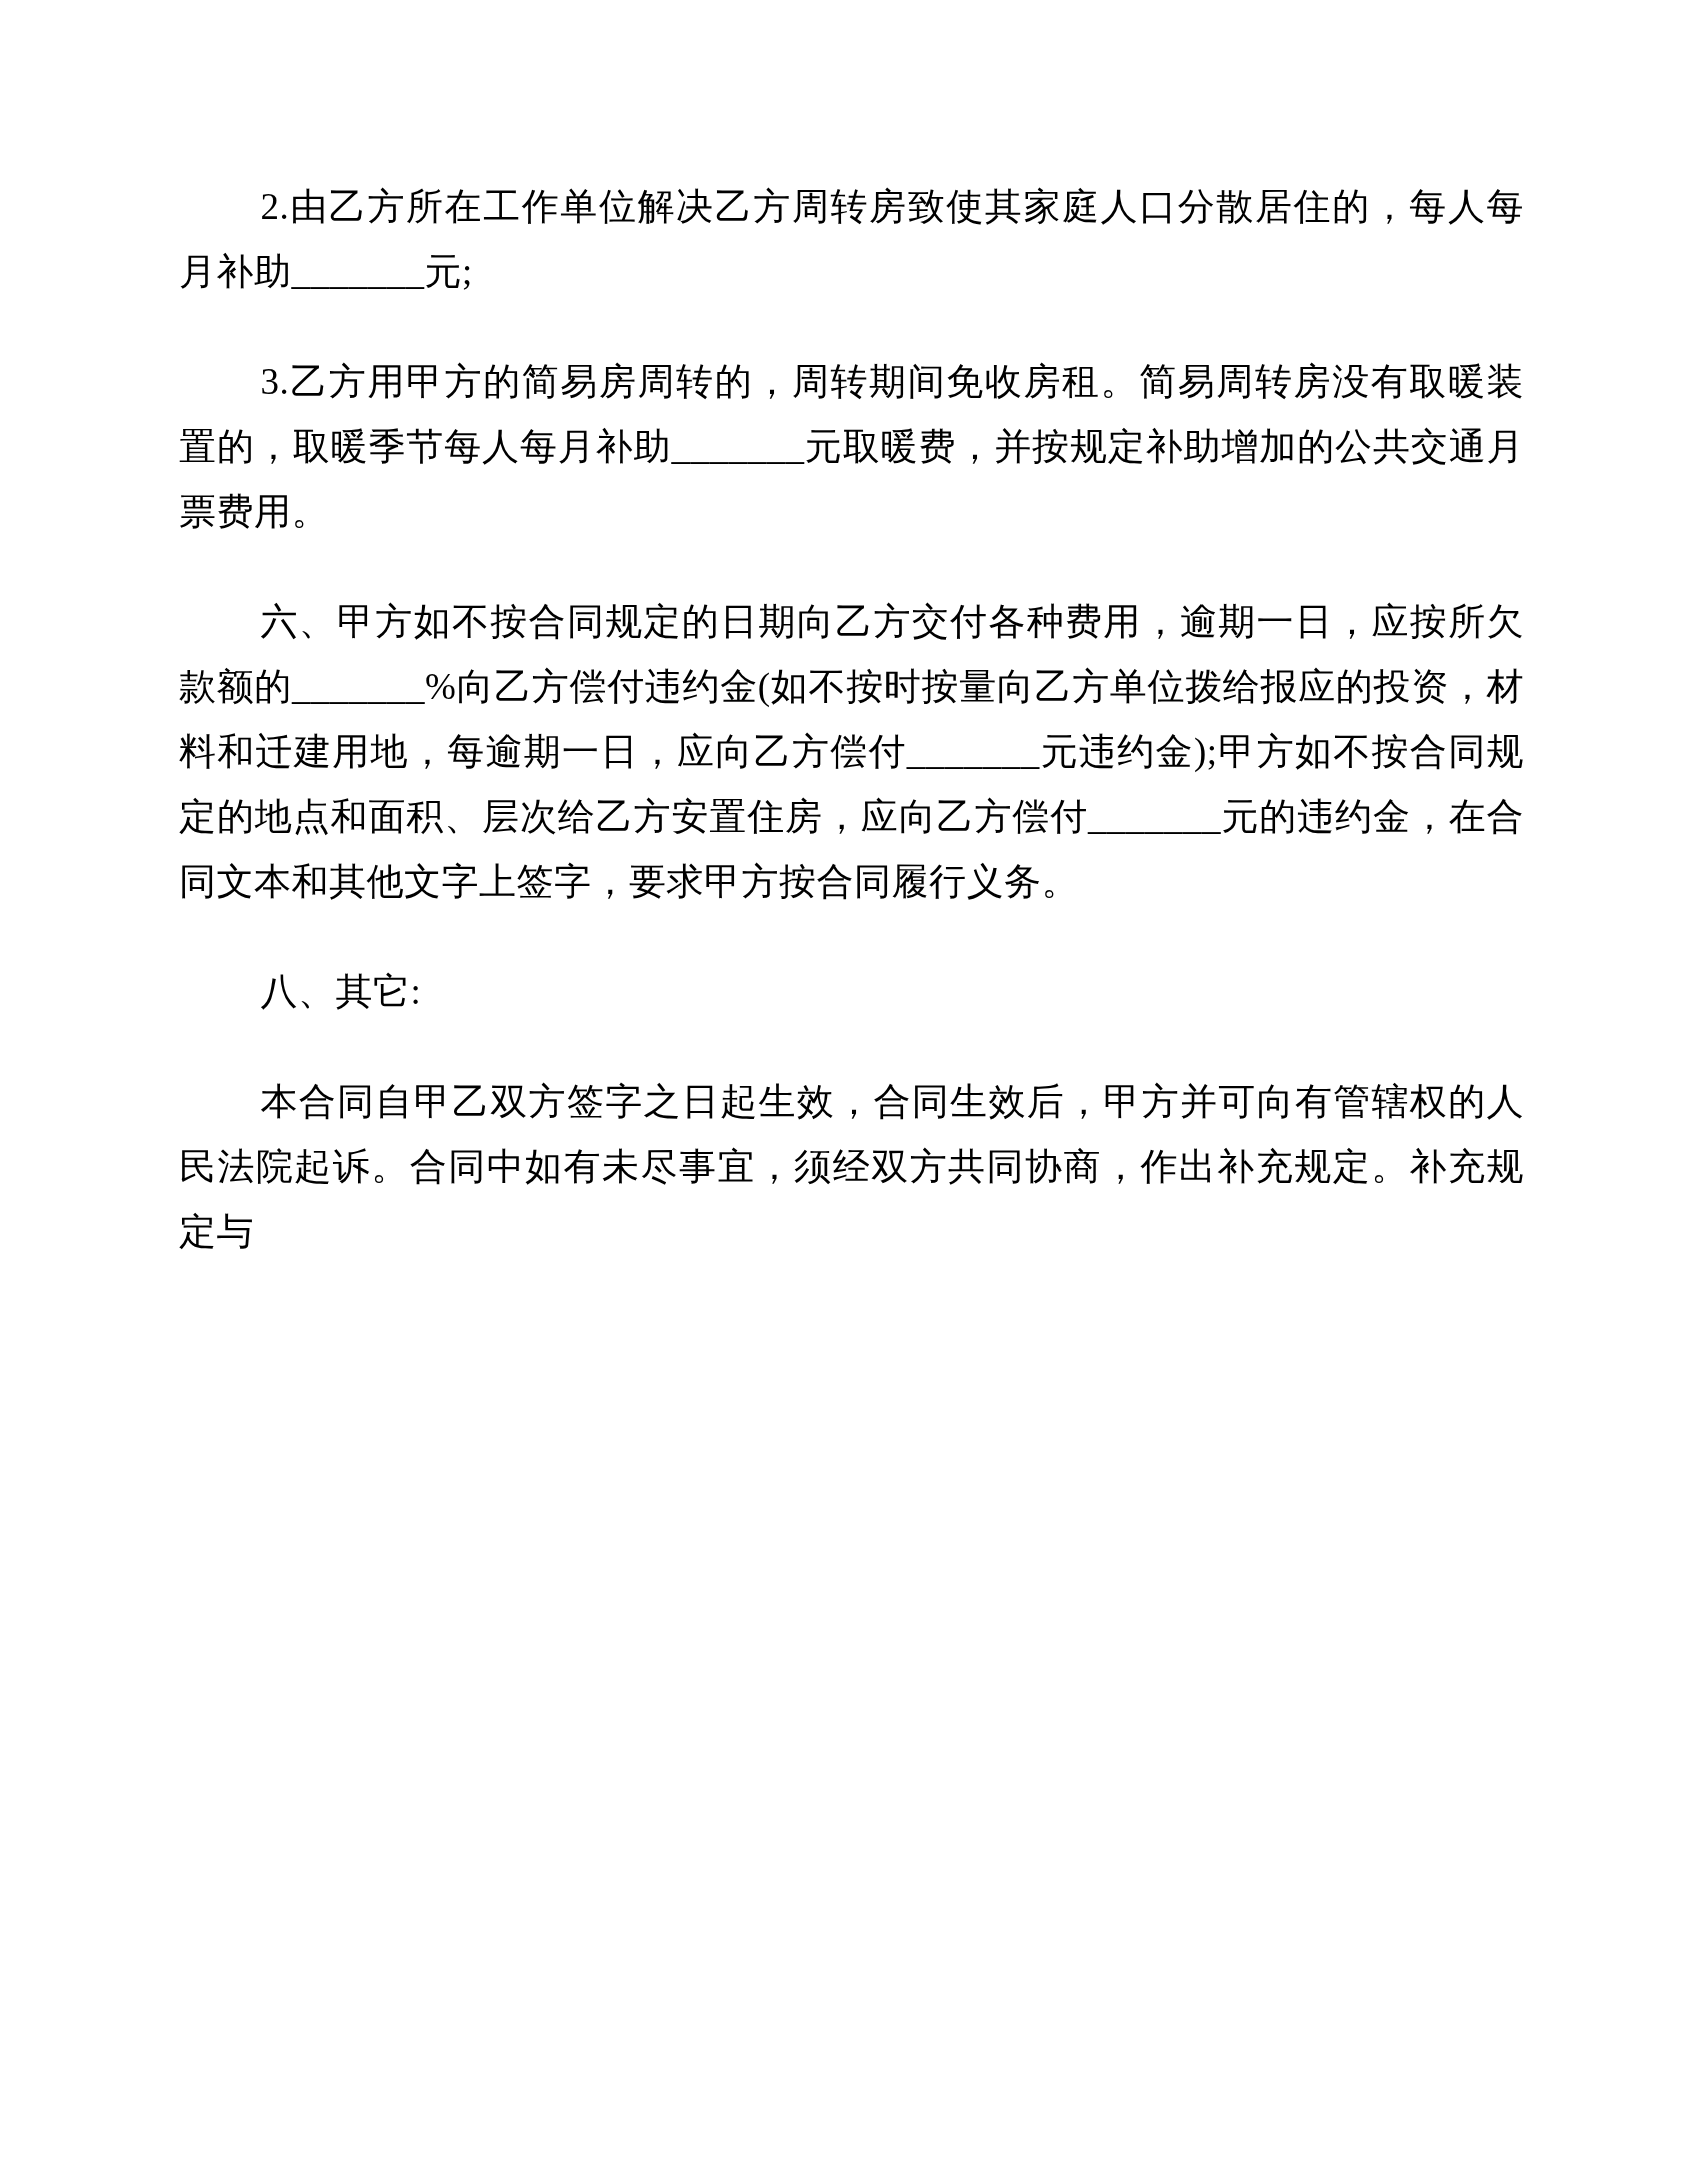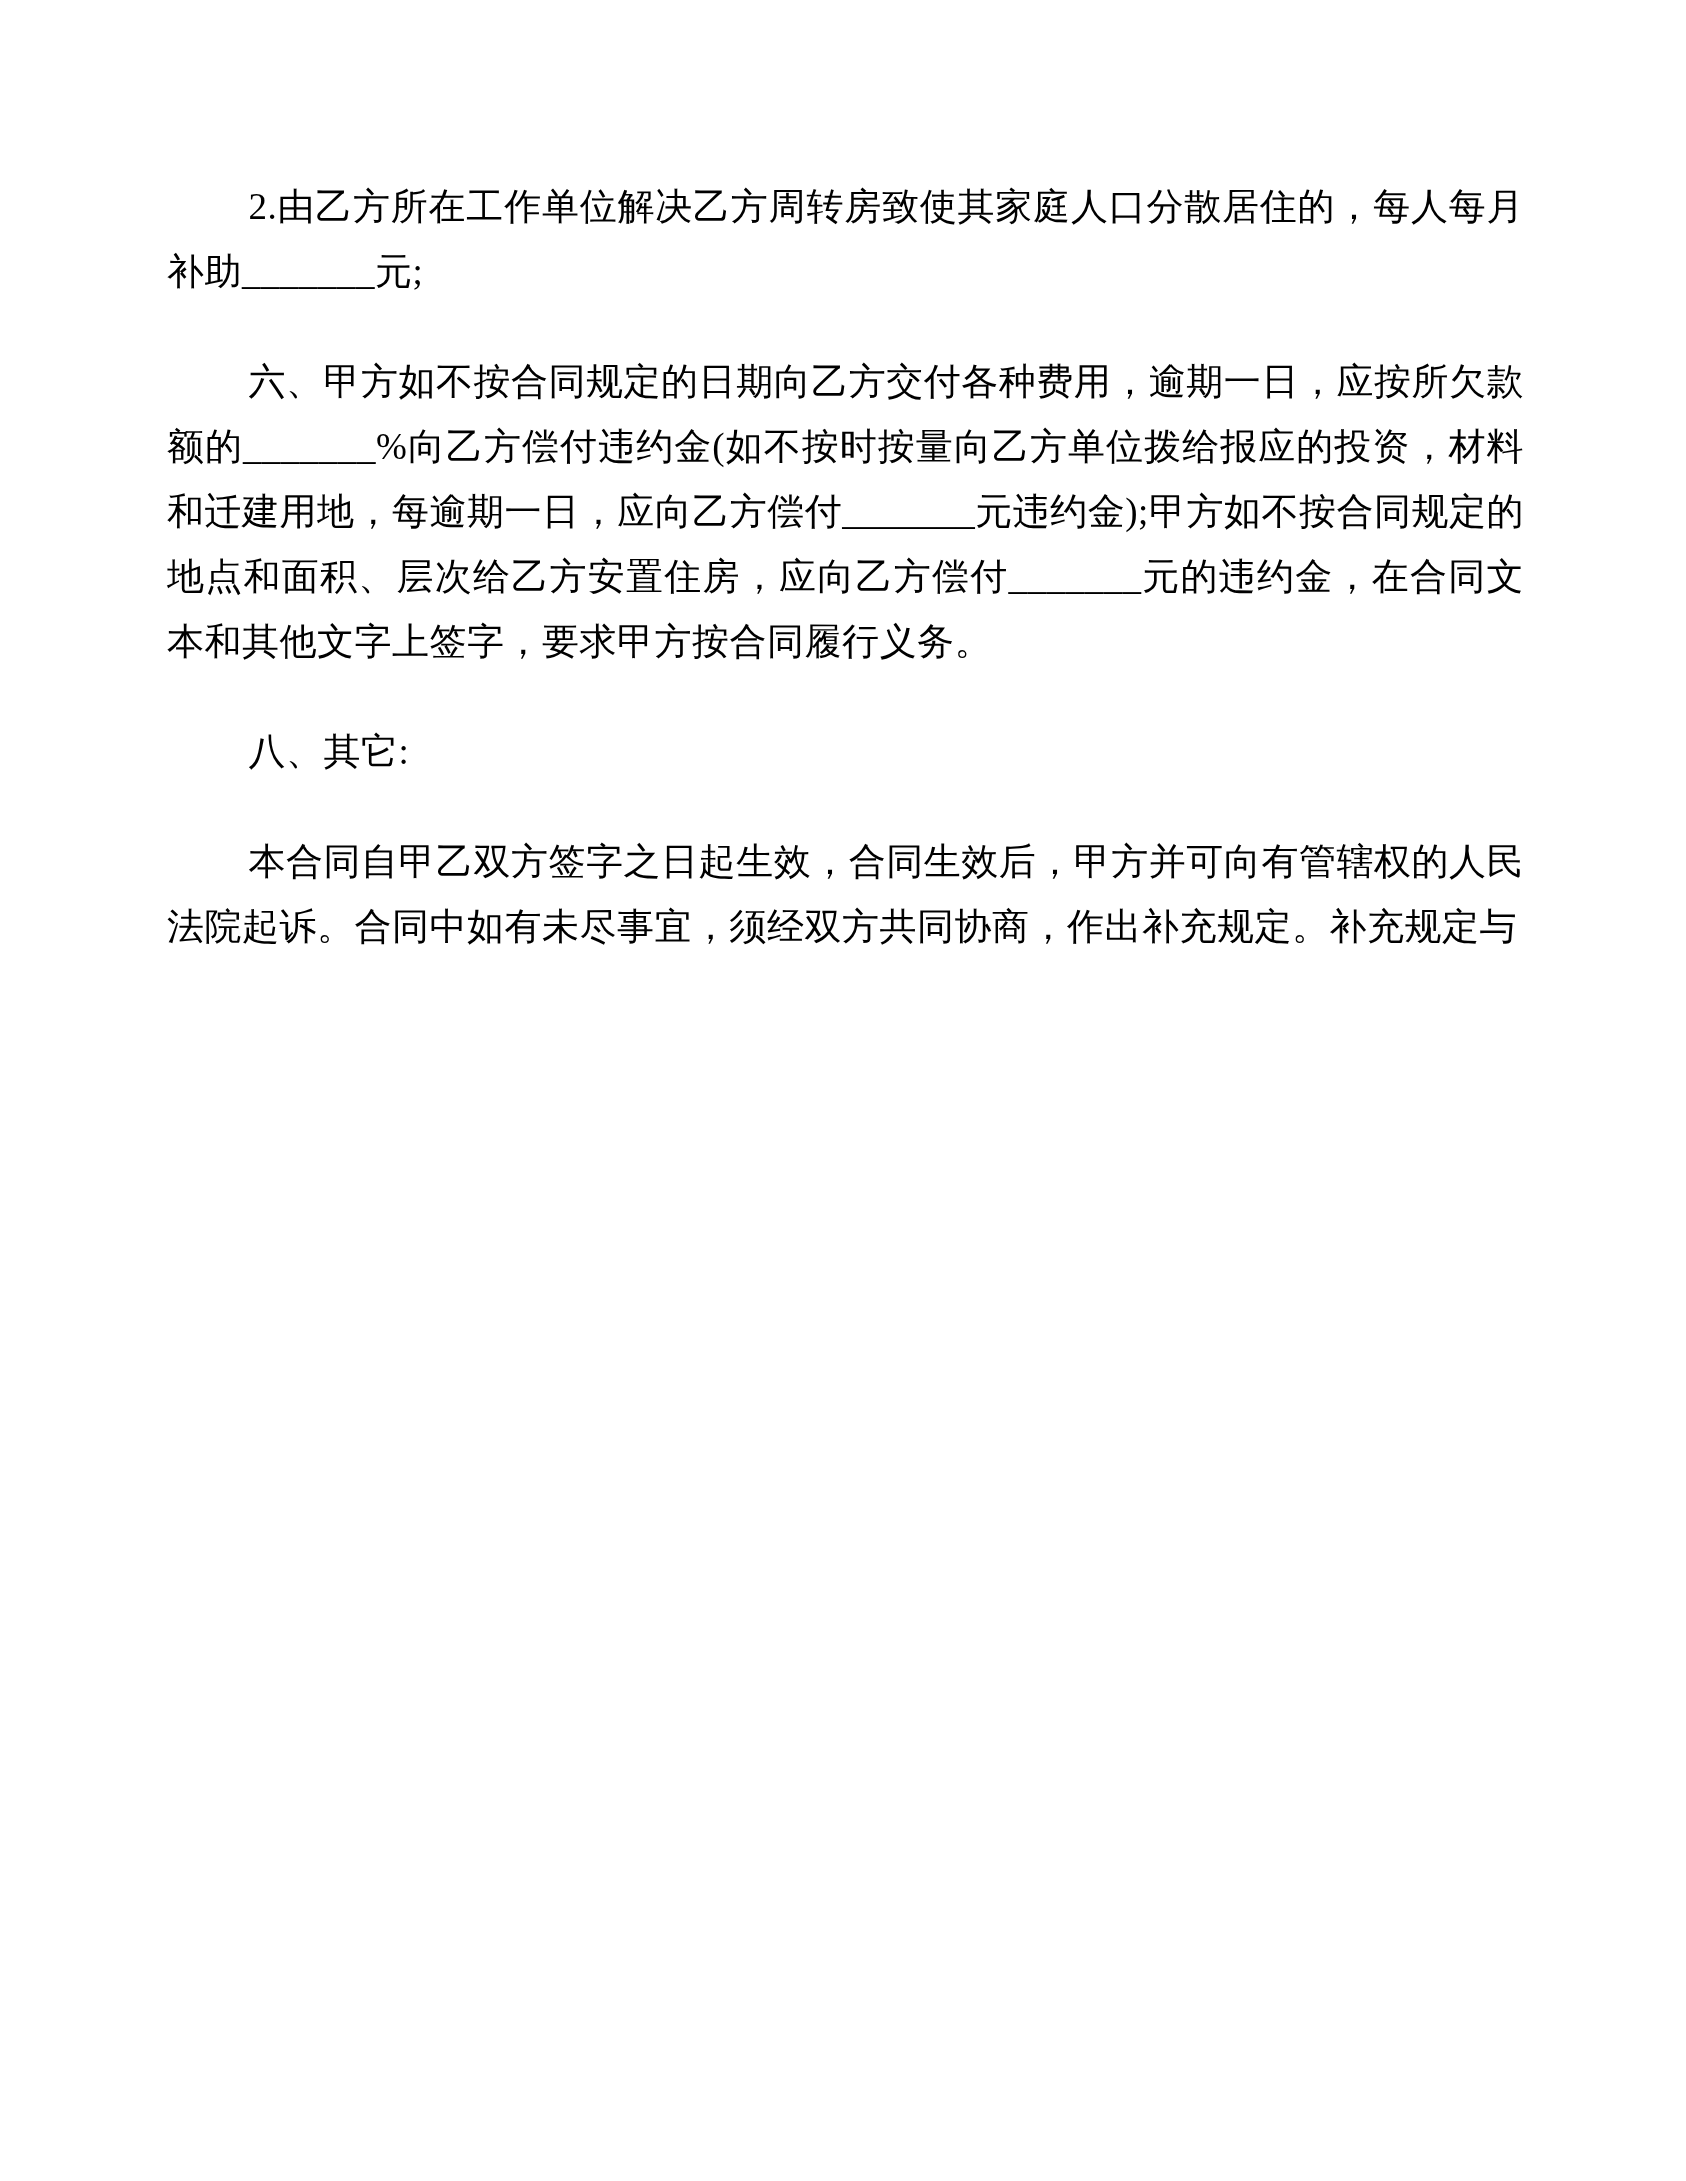--- a/index.html
+++ b/index.html
@@ -15,28 +15,29 @@
     background: #ffffff;
     color: #000000;
     padding: 174px 162px 0 163px;
     font-family: "Liberation Serif", "DejaVu Serif", serif;
     font-size: 37px;
     line-height: 65px;
     text-align: justify;
     overflow: hidden;
   }
   .doc-page p.para {
-    margin: 0 0 45px 4px;
+    margin: 0 0 45px 16px;
     text-indent: 2.2em;
     word-break: break-all;
     letter-spacing: 0.5px;
   }
 </style>
 </head>
 <body>
 
 <div class="doc-page">
   <p class="para">2.由乙方所在工作单位解决乙方周转房致使其家庭人口分散居住的，每人每月补助_______元;</p>
+  <p class="para">3.乙方用甲方的简易房周转的，周转期间免收房租。简易周转房没有取暖装置的，取暖季节每人每月补助_______元取暖费，并按规定补助增加的公共交通月票费用。</p>
   <p class="para">六、甲方如不按合同规定的日期向乙方交付各种费用，逾期一日，应按所欠款额的_______%向乙方偿付违约金(如不按时按量向乙方单位拨给报应的投资，材料和迁建用地，每逾期一日，应向乙方偿付_______元违约金);甲方如不按合同规定的地点和面积、层次给乙方安置住房，应向乙方偿付_______元的违约金，在合同文本和其他文字上签字，要求甲方按合同履行义务。</p>
   <p class="para">八、其它:</p>
   <p class="para">本合同自甲乙双方签字之日起生效，合同生效后，甲方并可向有管辖权的人民法院起诉。合同中如有未尽事宜，须经双方共同协商，作出补充规定。补充规定与</p>
 </div>
 
 
 </body></html>

